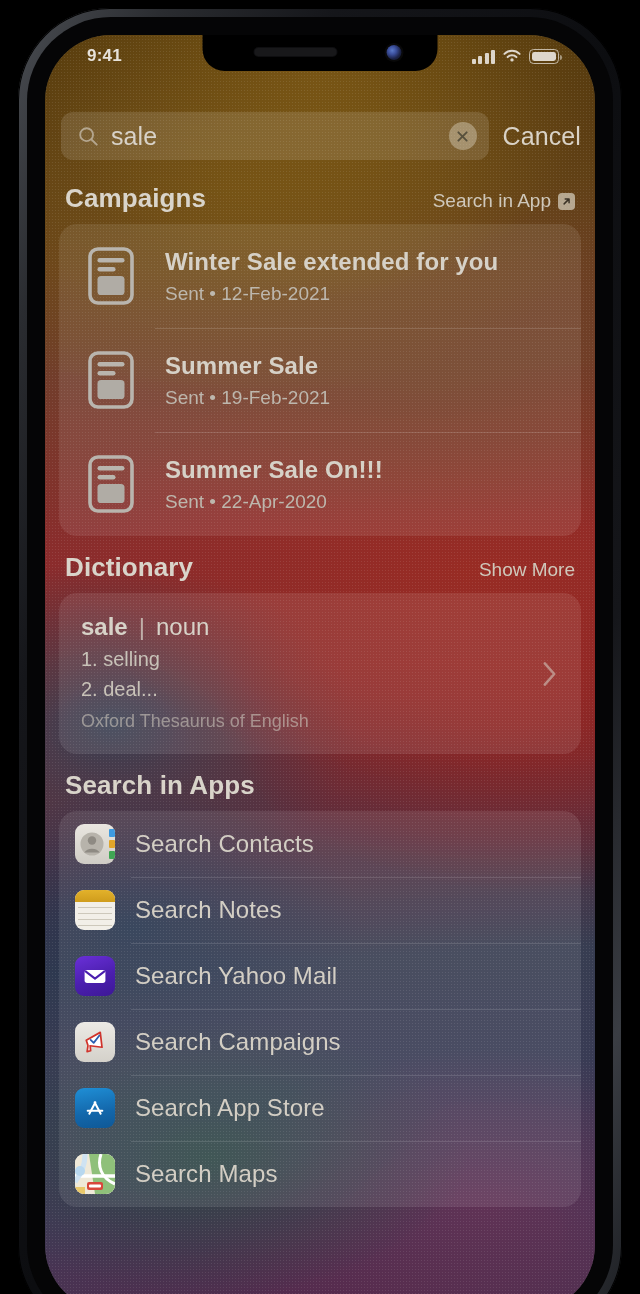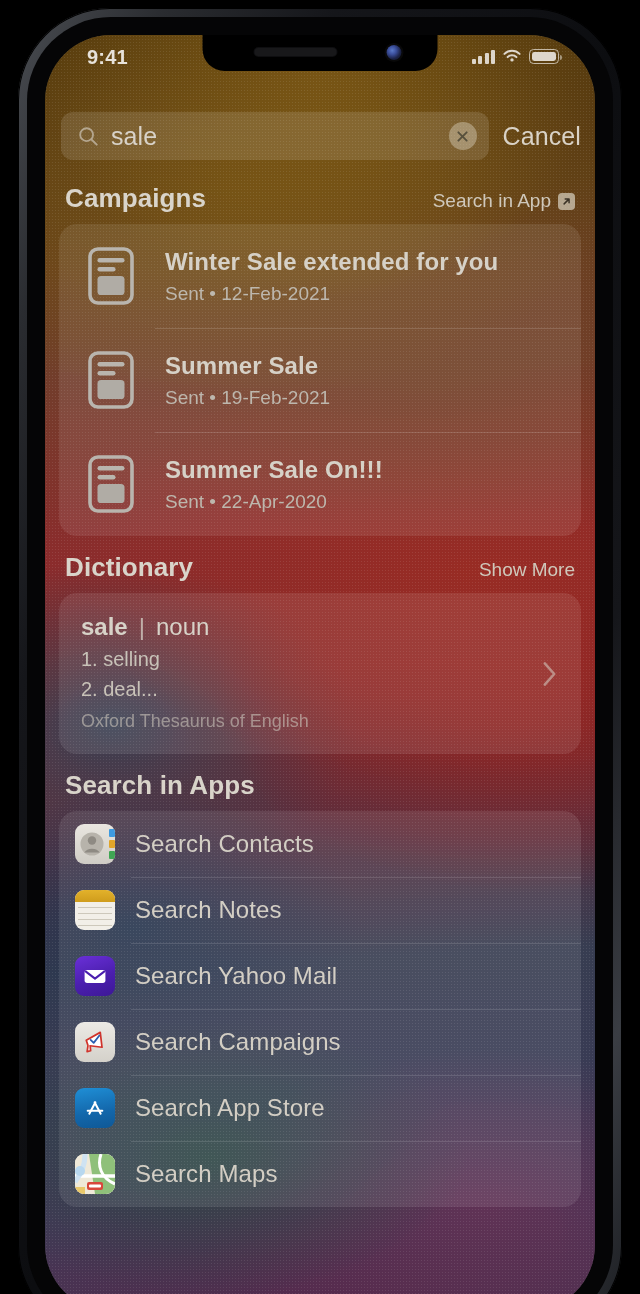--- a/index.html
+++ b/index.html
@@ -121,21 +121,21 @@
     left: 0;
     right: 0;
     height: 50px;
     z-index: 30;
     color: #e7e2da;
   }
   #status-time {
     position: absolute;
     left: 42px;
     top: 11px;
-    font-size: 20px;
+    font-size: 17px;
     font-weight: bold;
     letter-spacing: .2px;
   }
   #status-right {
     position: absolute;
     right: 36px;
     top: 14px;
     display: flex;
     align-items: flex-end;
     gap: 7px;

